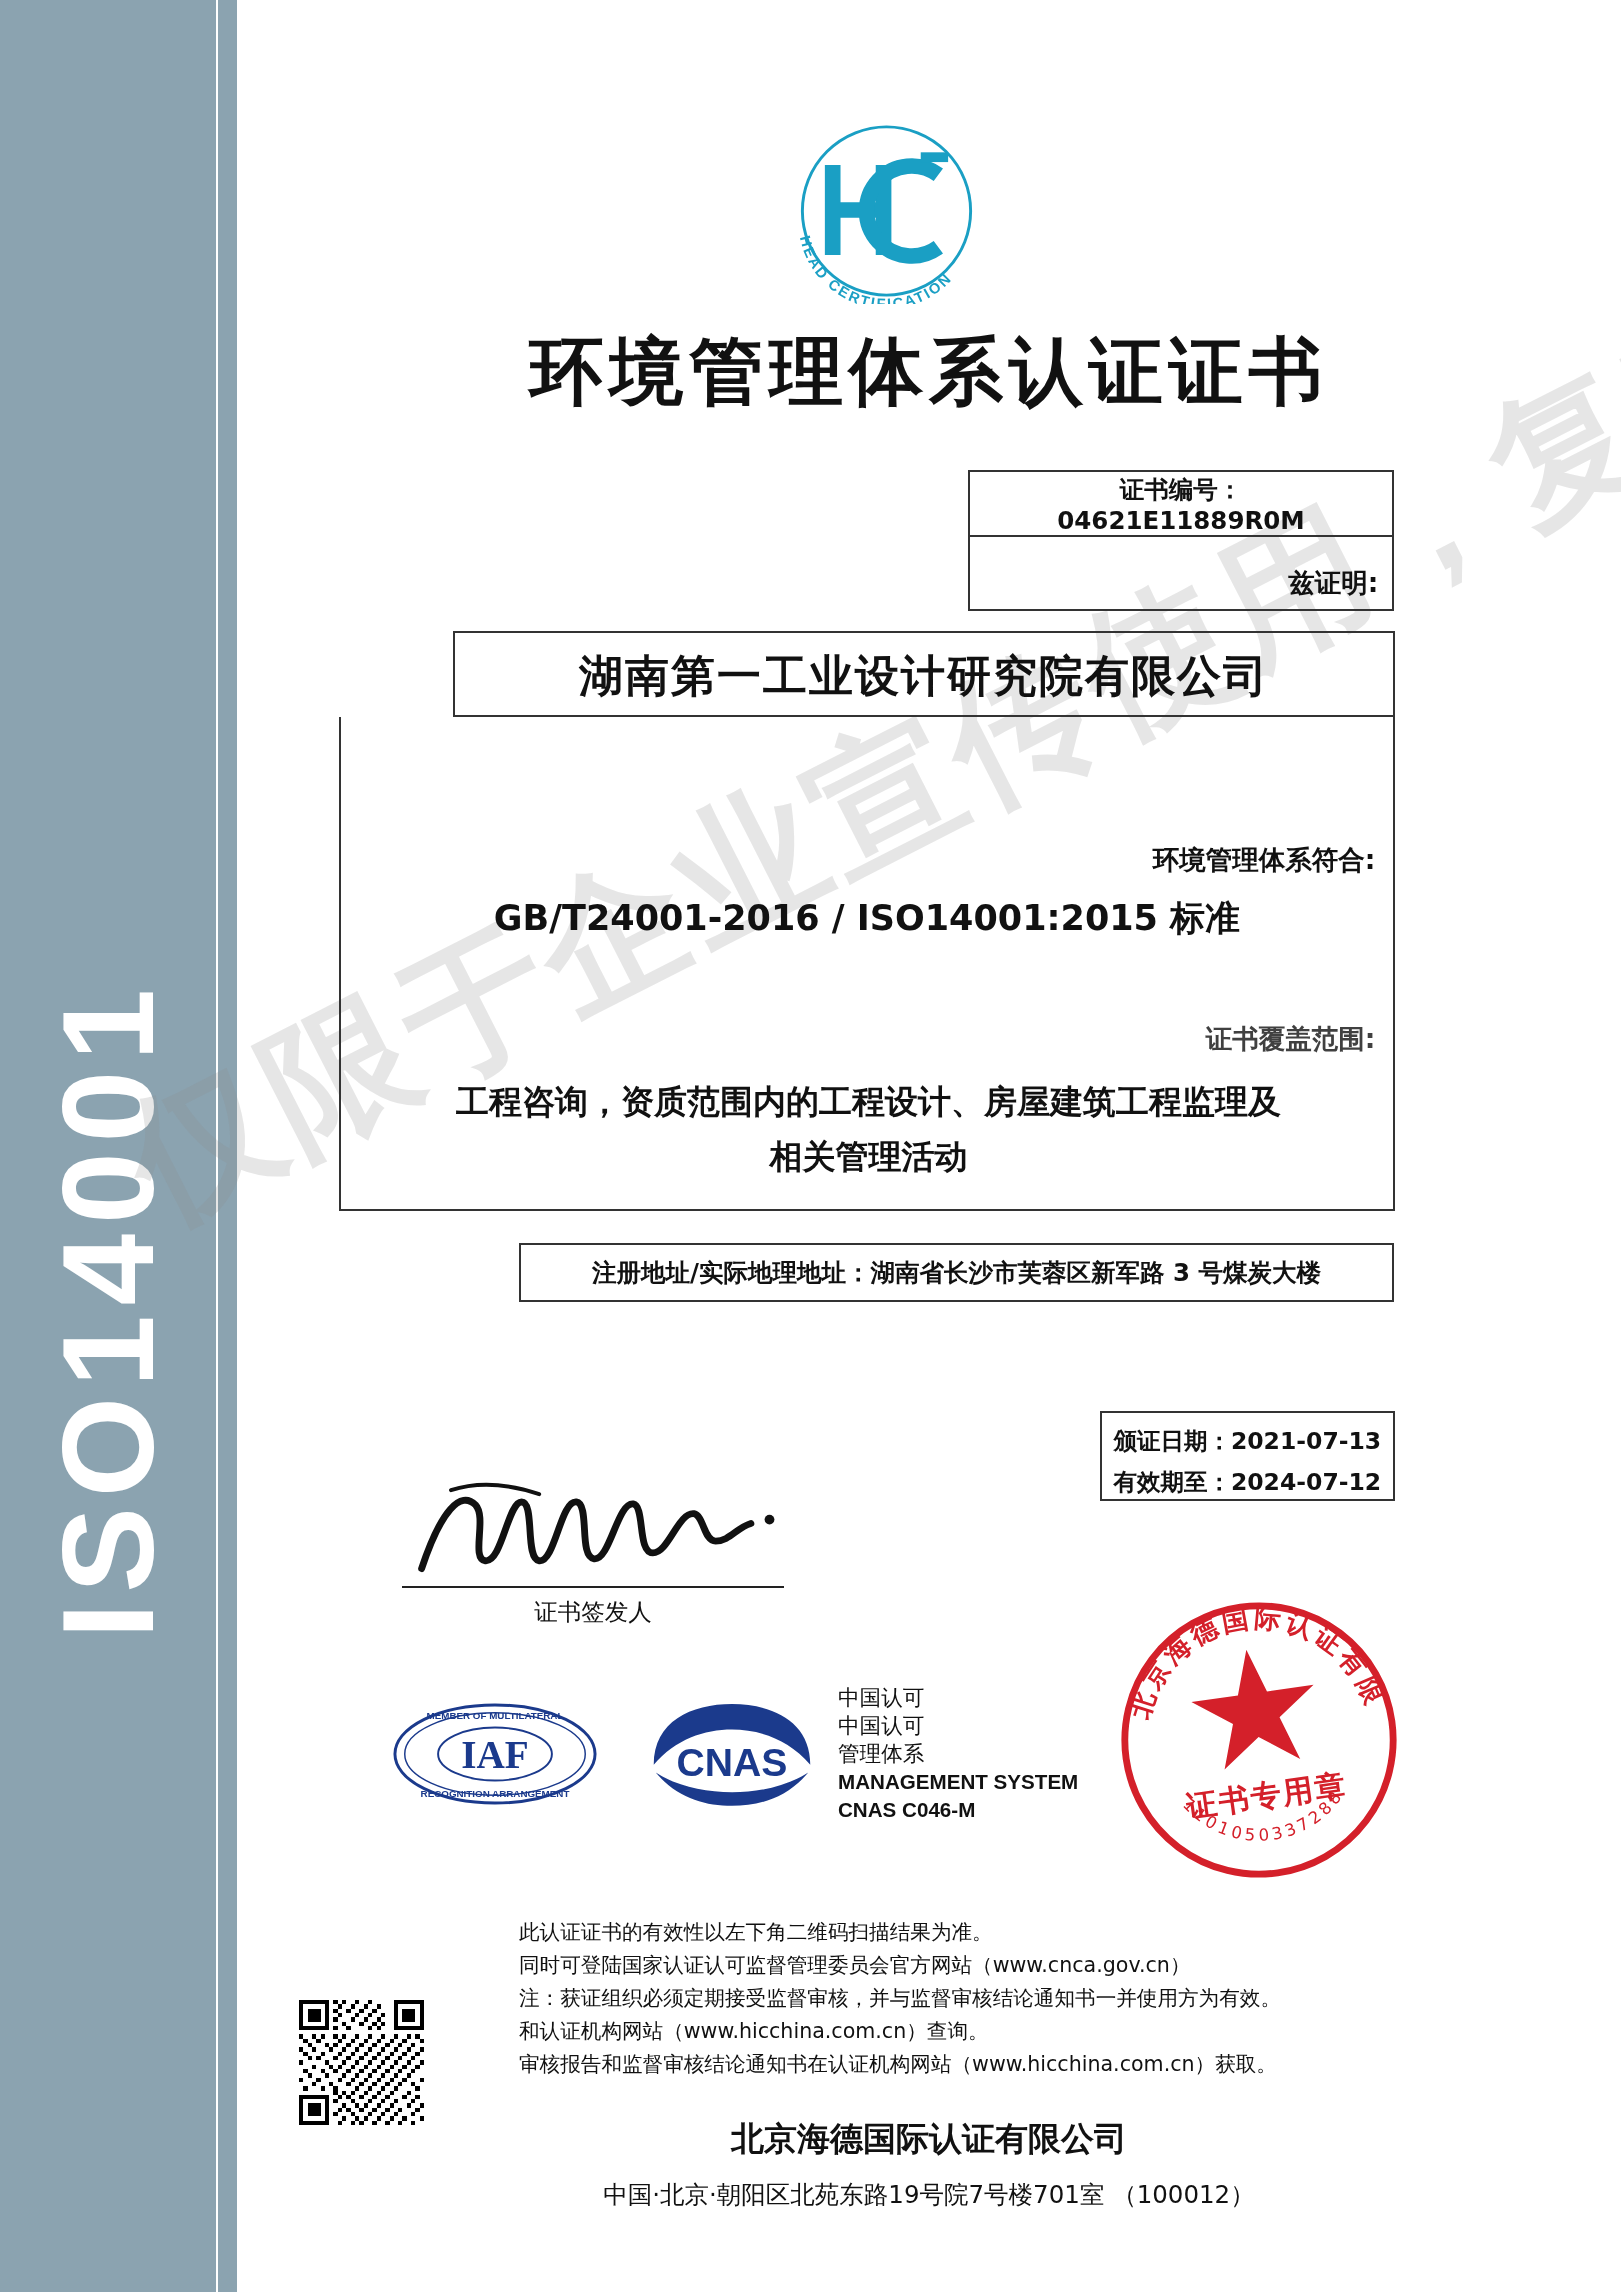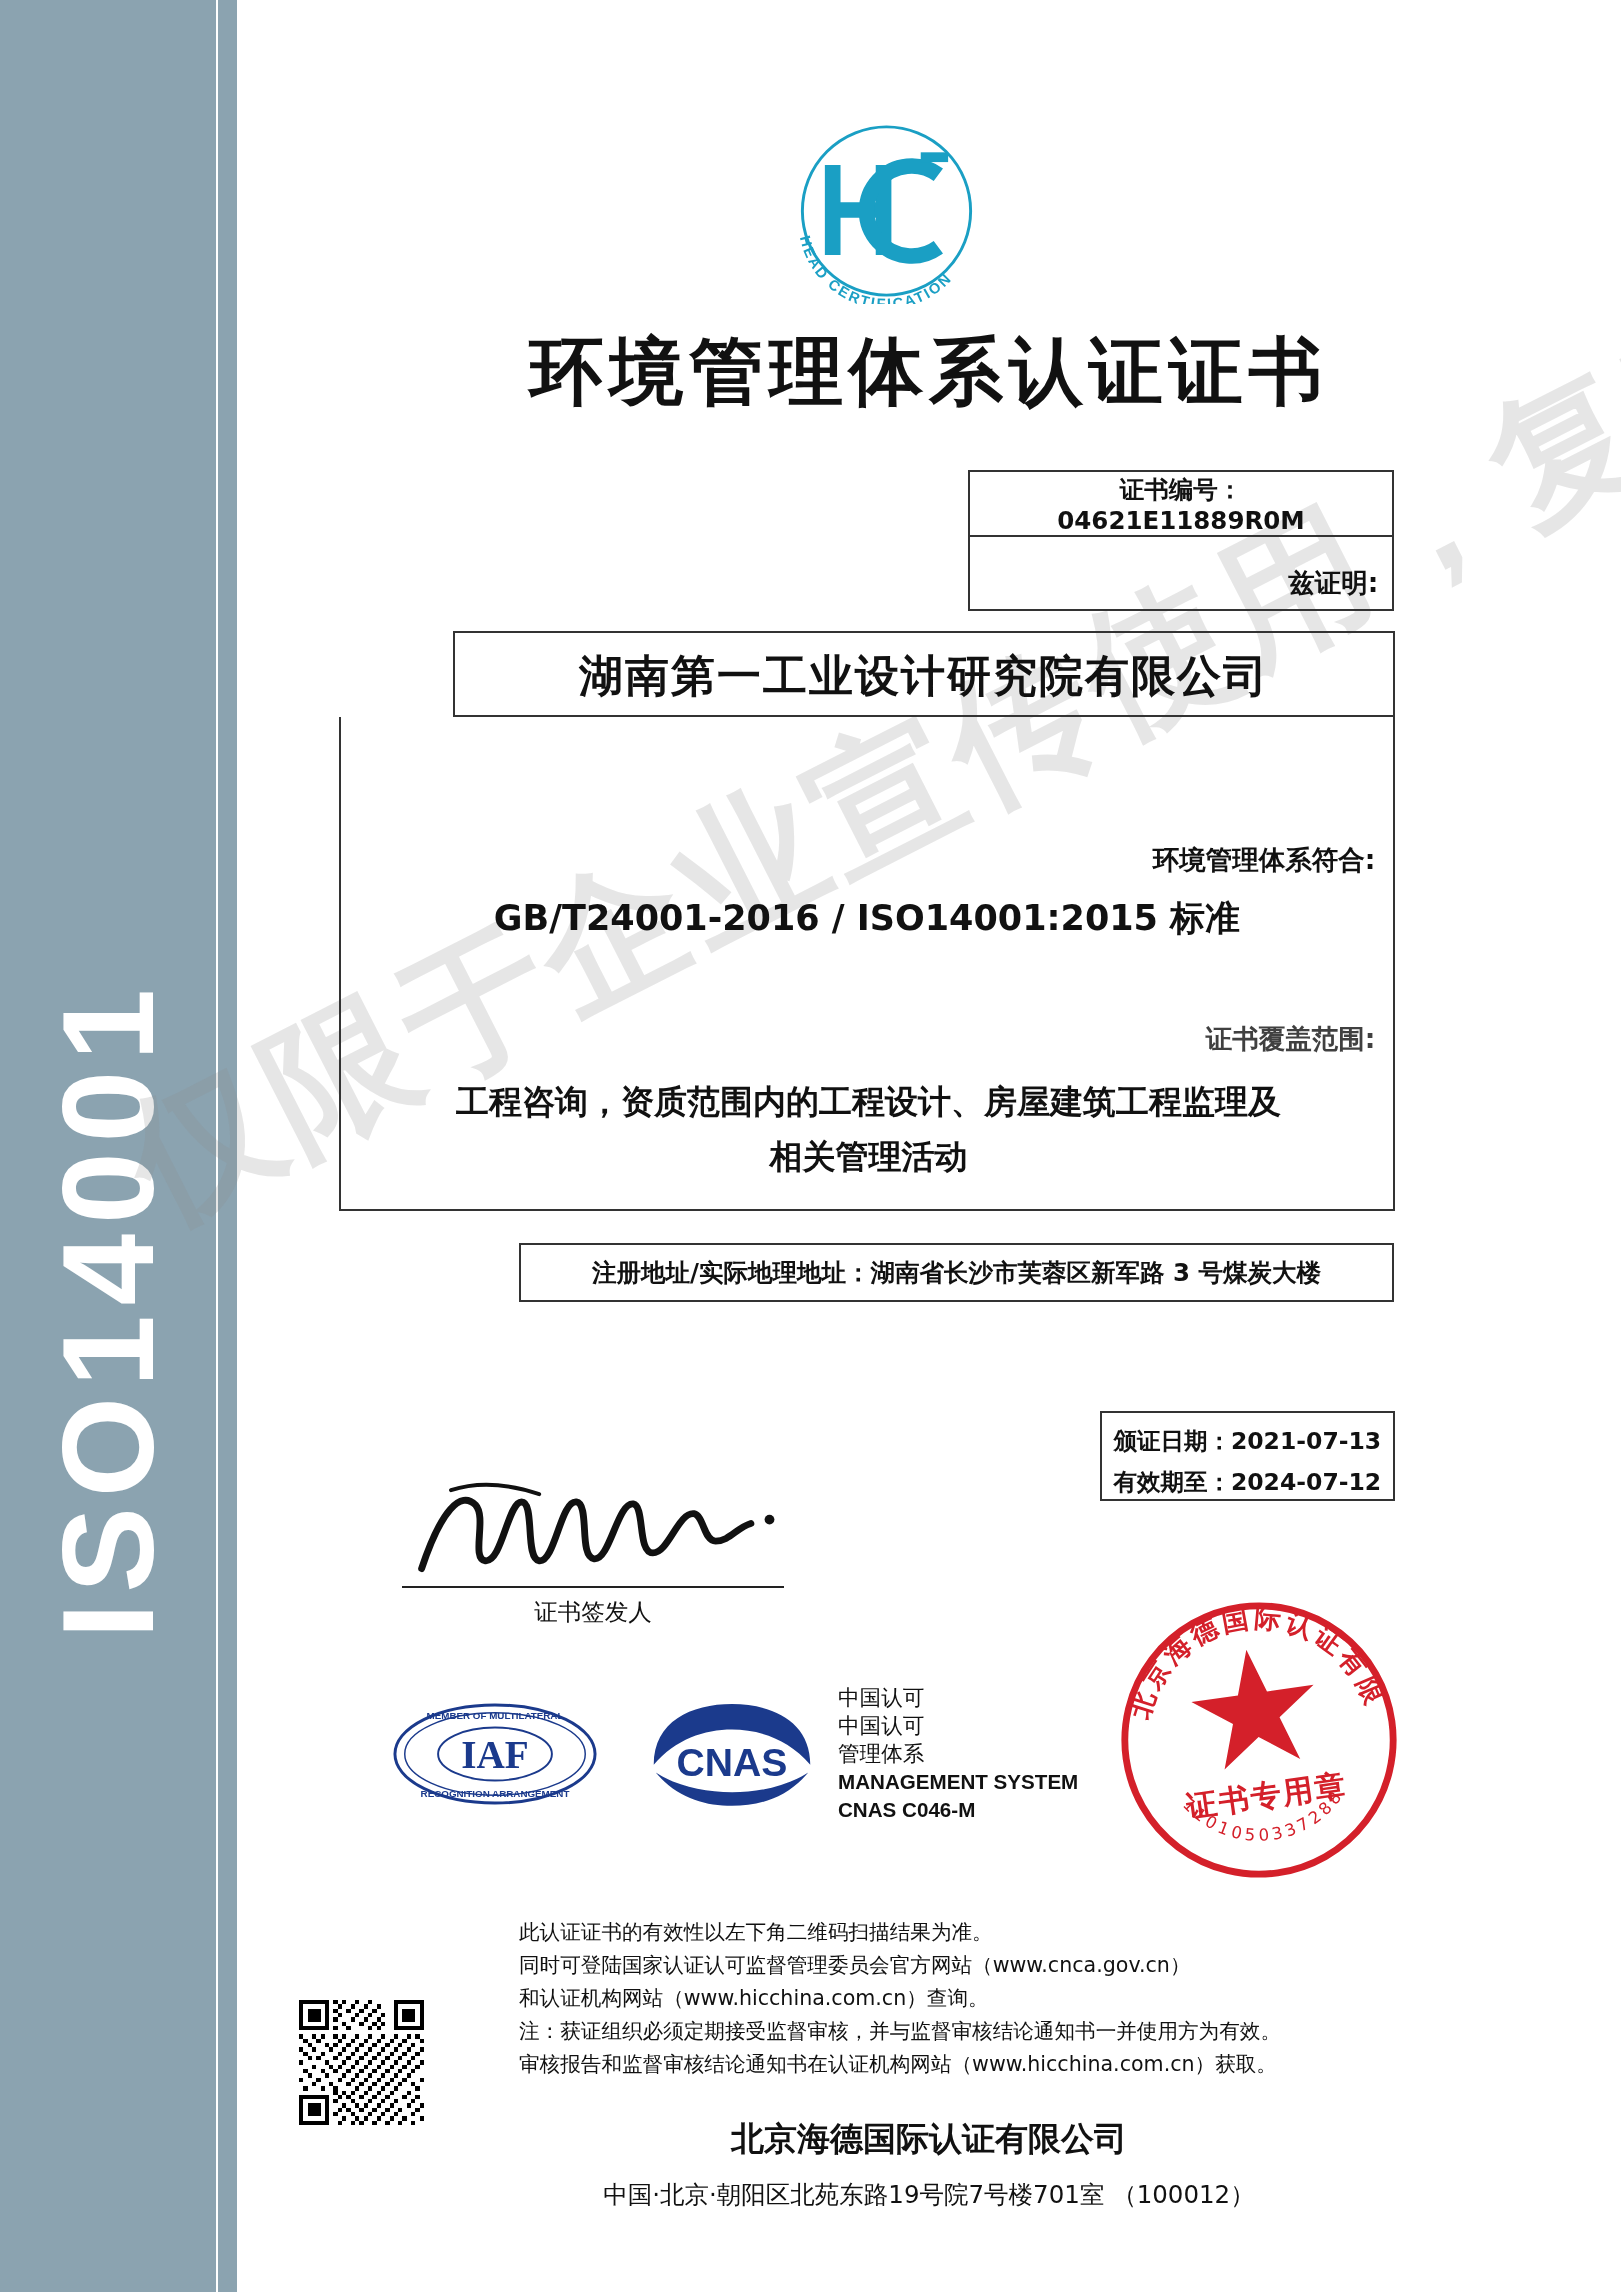--- a/index.html
+++ b/index.html
@@ -471,22 +471,22 @@
         <textPath href="#sealBottom" startOffset="18%">1101050337288</textPath>
       </text>
       <polygon points="145,52 160,97 208,97 169,125 184,170 145,142 106,170 121,125 82,97 130,97" fill="#d4202a"></polygon>
       <text x="145" y="213" text-anchor="middle" font-size="31" font-weight="bold" fill="#d4202a" letter-spacing="2" font-family="DejaVu Sans, sans-serif">证书专用章</text>
     </svg>
   </div>
 
   <div class="notes">
     <div>此认证证书的有效性以左下角二维码扫描结果为准。</div>
     <div>同时可登陆国家认证认可监督管理委员会官方网站（www.cnca.gov.cn）</div>
+    <div>注：获证组织必须定期接受监督审核，并与监督审核结论通知书一并使用方为有效。</div>
     <div>和认证机构网站（www.hicchina.com.cn）查询。</div>
-    <div>注：获证组织必须定期接受监督审核，并与监督审核结论通知书一并使用方为有效。</div>
     <div>审核报告和监督审核结论通知书在认证机构网站（www.hicchina.com.cn）获取。</div>
   </div>
 
   <div class="qr">
     <svg width="125" height="125" viewBox="0 0 29 29" shape-rendering="crispEdges">
       <rect width="29" height="29" fill="#ffffff"></rect>
       <g fill="#000000">
         <rect x="0" y="0" width="7" height="1"></rect>
           <rect x="0" y="6" width="7" height="1"></rect>
         <rect x="0" y="0" width="1" height="7"></rect>

